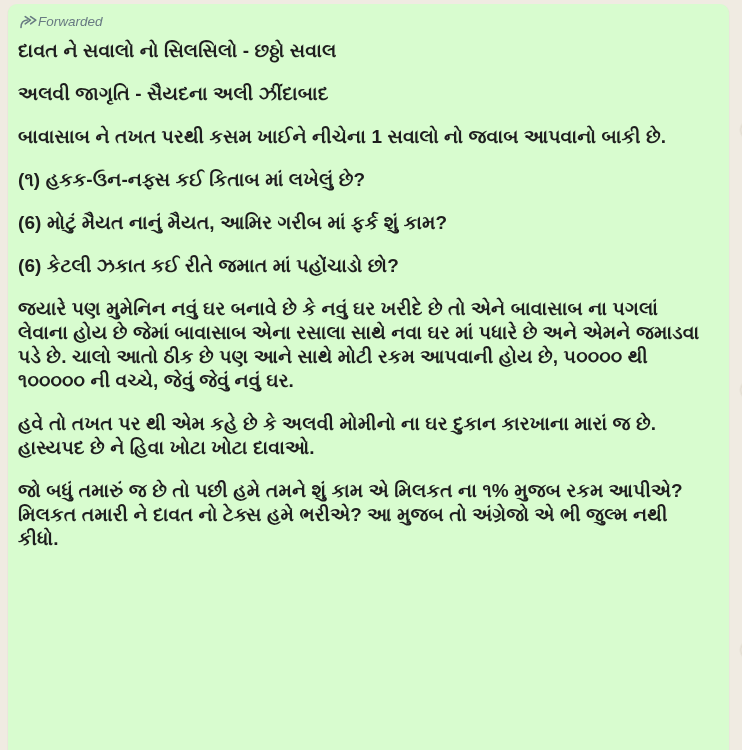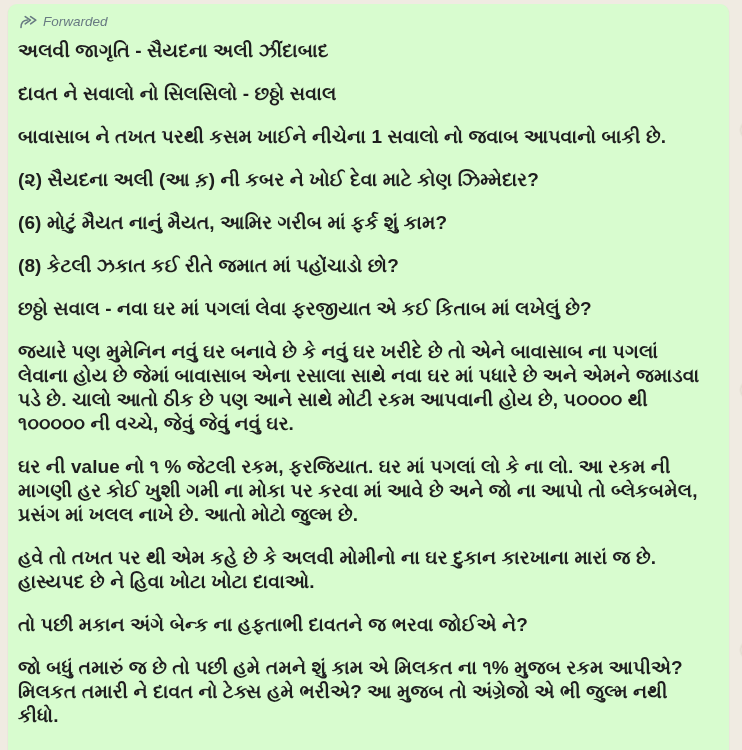--- a/index.html
+++ b/index.html
@@ -23,21 +23,21 @@
   }
   .bubble{
     position:absolute;top:4px;left:8px;right:13px;bottom:-30px;
     background:var(--bubble);
     border-radius:9px;
     box-shadow:0 1px 1.5px rgba(0,0,0,.10);
     padding:9px 18px 12px 10px;
     color:var(--text);
   }
   .forwarded-row{
-    display:flex;align-items:center;gap:5px;
+    display:flex;align-items:center;
     margin:1px 0 10px 1px;
   }
   .forwarded-row .fwd-icon{display:inline-flex;flex:0 0 auto;}
   .forwarded-row .fwd-label{
     font-size:13.5px;font-style:italic;color:var(--forwarded);
   }
   .msg p{
     margin:0 0 19px 0;
     font-size:19px;
     line-height:24px;
@@ -59,28 +59,25 @@
           <path d="M2 12.5 C2 7.2 4.6 5.2 8.5 5" stroke="#687a82" stroke-width="1.6" stroke-linecap="round" fill="none"></path>
           <path d="M6.2 1.6 L11.4 5.2 L6.2 8.8" stroke="#687a82" stroke-width="1.6" stroke-linecap="round" stroke-linejoin="round" fill="none"></path>
           <path d="M11.6 1.6 L16.8 5.2 L11.6 8.8" stroke="#687a82" stroke-width="1.6" stroke-linecap="round" stroke-linejoin="round" fill="none"></path>
         </svg>
       </span>
       <span class="fwd-label">Forwarded</span>
     </div>
 
     <div class="msg">
 
-    <p class="bold">અલવી જાગૃતિ - સૈયદના અલી ઝીંદાબાદ</p>
-        <p class="bold">દાવત ને સવાલો નો સિલસિલો - છઠ્ઠો સવાલ</p>
+    <p class="bold">દાવત ને સવાલો નો સિલસિલો - છઠ્ઠો સવાલ</p>
+        <p class="bold">અલવી જાગૃતિ - સૈયદના અલી ઝીંદાબાદ</p>
         <p class="bold">બાવાસાબ ને તખત પરથી કસમ ખાઈને નીચેના 1 સવાલો નો જવાબ આપવાનો બાકી છે.</p>
-        <p class="bold">(૨) સૈયદના અલી (આ ક઼) ની કબર ને ખોઈ દેવા માટે કોણ ઝિમ્મેદાર?</p>
+        <p class="bold">(૧) હકક-ઉન-નફ્સ કઈ કિતાબ માં લખેલું છે?</p>
         <p class="bold">(6) મોટું મૈયત નાનું મૈયત, આમિર ગરીબ માં ફર્ક શું કામ?</p>
-        <p class="bold">(8) કેટલી ઝકાત કઈ રીતે જમાત માં પહોંચાડો છો?</p>
-        <p class="bold">છઠ્ઠો સવાલ - નવા ઘર માં પગલાં લેવા ફરજીયાત એ કઈ કિતાબ માં લખેલું છે?</p>
+        <p class="bold">(6) કેટલી ઝકાત કઈ રીતે જમાત માં પહોંચાડો છો?</p>
         <p>જયારે પણ મુમેનિન નવું ઘર બનાવે છે કે નવું ઘર ખરીદે છે તો એને બાવાસાબ ના પગલાં લેવાના હોય છે જેમાં બાવાસાબ એના રસાલા સાથે નવા ઘર માં પધારે છે અને એમને જમાડવા પડે છે. ચાલો આતો ઠીક છે પણ આને સાથે મોટી રકમ આપવાની હોય છે, ૫૦૦૦૦ થી ૧૦૦૦૦૦ ની વચ્ચે, જેવું જેવું નવું ઘર.</p>
-        <p class="bold">ઘર ની value નો ૧ % જેટલી રકમ, ફરજિયાત. ઘર માં પગલાં લો કે ના લો. આ રકમ ની માગણી હર કોઈ ખુશી ગમી ના મોકા પર કરવા માં આવે છે અને જો ના આપો તો બ્લેકબમેલ, પ્રસંગ માં ખલલ નાખે છે. આતો મોટો જુલ્મ છે.</p>
         <p>હવે તો તખત પર થી એમ કહે છે કે અલવી મોમીનો ના ઘર દુકાન કારખાના મારાં જ છે. હાસ્યપદ છે ને હિવા ખોટા ખોટા દાવાઓ.</p>
-        <p class="bold">તો પછી મકાન અંગે બેન્ક ના હફતાભી દાવતને જ ભરવા જોઈએ ને?</p>
         <p>જો બધું તમારું જ છે તો પછી હમે તમને શું કામ એ મિલકત ના ૧% મુજબ રકમ આપીએ? મિલકત તમારી ને દાવત નો ટેક્સ હમે ભરીએ? આ મુજબ તો અંગ્રેજો એ ભી જુલ્મ નથી કીધો.</p>
       </div>
 
   </div>
 </div>
 
 </body></html>

